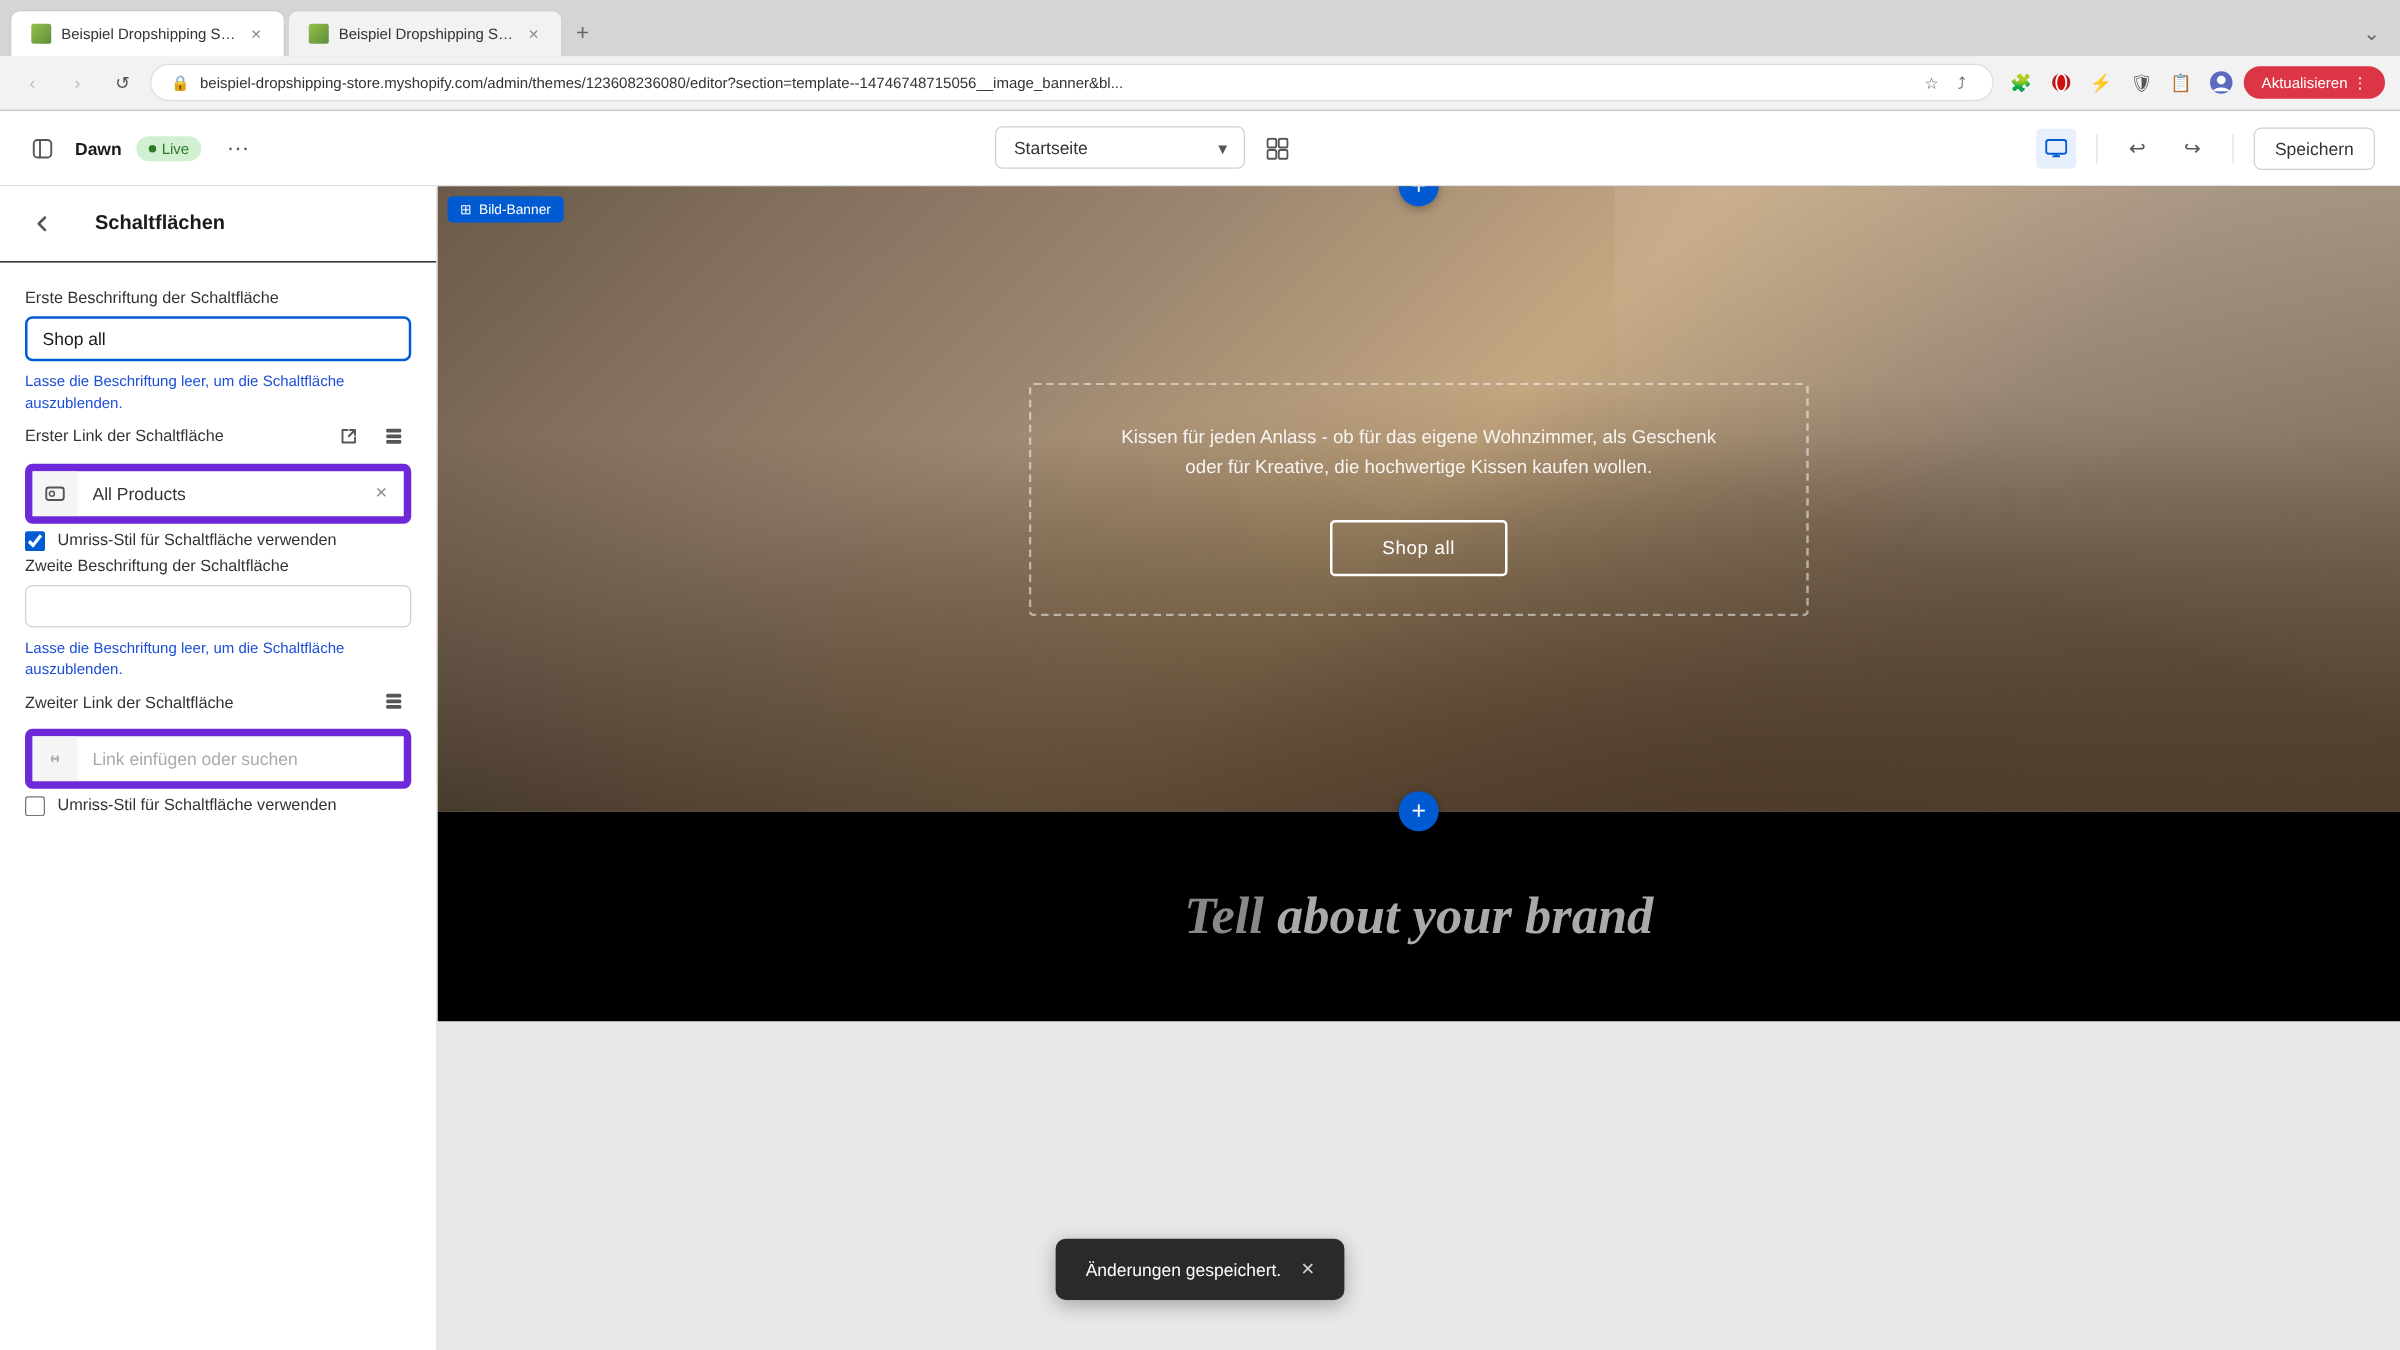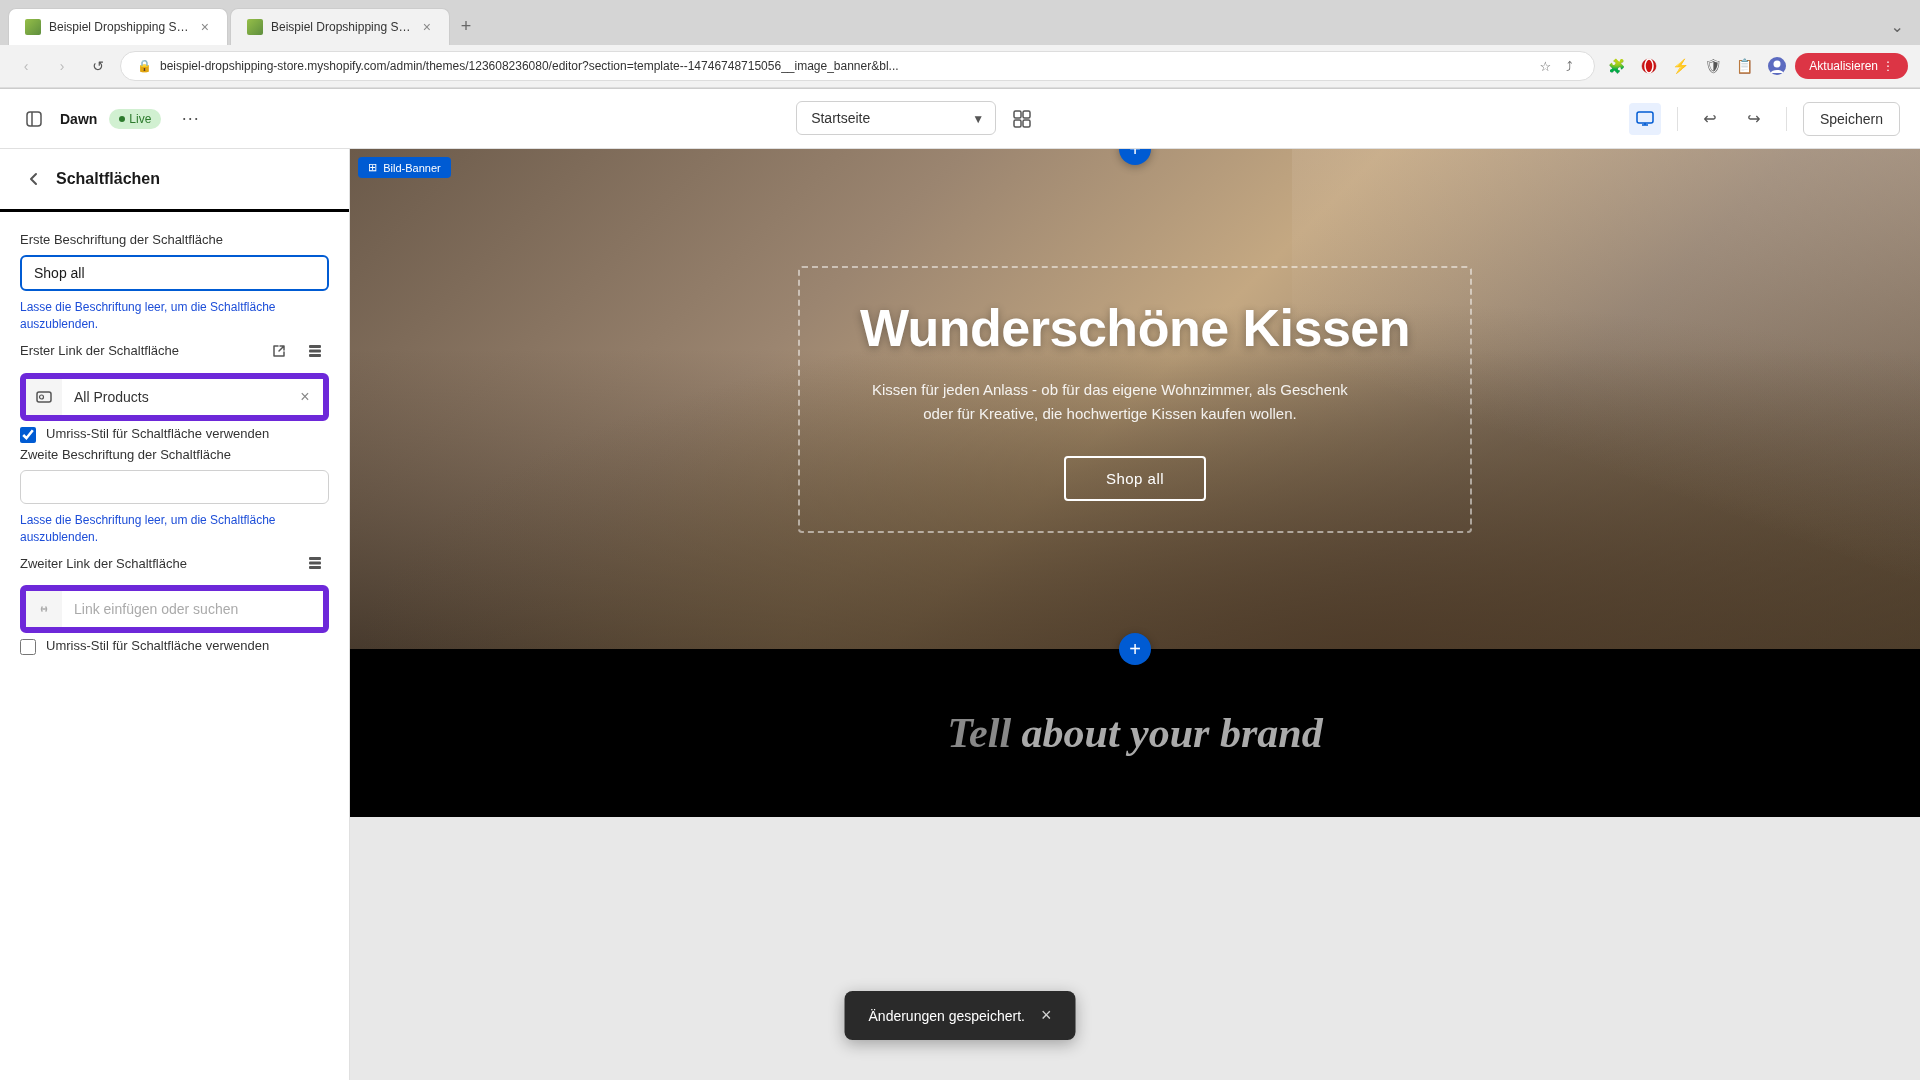--- a/index.html
+++ b/index.html
@@ -26,21 +26,21 @@
     .addr-icon { width: 18px; height: 18px; display: flex; align-items: center; justify-content: center; color: #666; font-size: 13px; cursor: pointer; }
     .browser-actions { display: flex; gap: 4px; align-items: center; }
     .browser-action-btn { width: 28px; height: 28px; display: flex; align-items: center; justify-content: center; border-radius: 50%; color: #555; font-size: 14px; cursor: pointer; }
     .update-btn { background: #dc3545; color: white; border: none; border-radius: 16px; padding: 6px 14px; font-size: 12px; cursor: pointer; display: flex; align-items: center; gap: 4px; }
 
     
     .editor { display: flex; height: calc(1080px - 76px); }
 
     
     .sidebar { width: 350px; background: #fff; border-right: 1px solid #e0e0e0; display: flex; flex-direction: column; overflow-y: auto; }
-    .sidebar-header { display: flex; align-items: center; padding: 16px 20px; gap: 8px; border-bottom: 3px solid #000000; }
+    .sidebar-header { display: flex; align-items: center; padding: 16px 20px; gap: 28px; border-bottom: 1px solid #000000; }
     .back-btn { width: 28px; height: 28px; display: flex; align-items: center; justify-content: center; color: #555; cursor: pointer; font-size: 16px; border-radius: 4px; }
     .sidebar-title { font-size: 16px; font-weight: 600; color: #1a1a1a; }
 
     .sidebar-content { padding: 20px; display: flex; flex-direction: column; gap: 4px; }
     .field-group { display: flex; flex-direction: column; gap: 8px; }
     .field-label { font-size: 13px; font-weight: 500; color: #333; }
     .field-input { width: 100%; border: 2px solid #005bd3; border-radius: 6px; padding: 8px 12px; font-size: 14px; color: #1a1a1a; outline: none; background: #fff; }
     .field-input.empty { border: 1px solid #d0d0d0; color: #999; }
     .field-hint { font-size: 12px; color: #1d4ed8; line-height: 1.4; }
 
@@ -316,21 +316,20 @@
 
           <div class="banner-image">
             <div class="banner-bg"></div>
 
             <div style="position:absolute;bottom:0;left:0;right:0;height:350px;background:radial-gradient(ellipse at 65% 100%, rgba(80,60,40,0.8) 0%, rgba(100,80,55,0.5) 40%, transparent 70%);"></div>
 
             <div style="position:absolute;top:0;right:0;width:40%;height:100%;background:linear-gradient(200deg, rgba(220,200,180,0.4) 0%, transparent 60%);"></div>
 
             <div class="banner-content">
               <div class="banner-content-box">
-                <h1 class="banner-heading">Wunderschöne Kissen</h1>
                 <p class="banner-subtext">Kissen für jeden Anlass - ob für das eigene Wohnzimmer, als Geschenk oder für Kreative, die hochwertige Kissen kaufen wollen.</p>
                 <button class="banner-btn">Shop all</button>
               </div>
             </div>
           </div>
 
           <div class="add-section-btn bottom">+</div>
         </div>
 
         <div class="below-fold">

